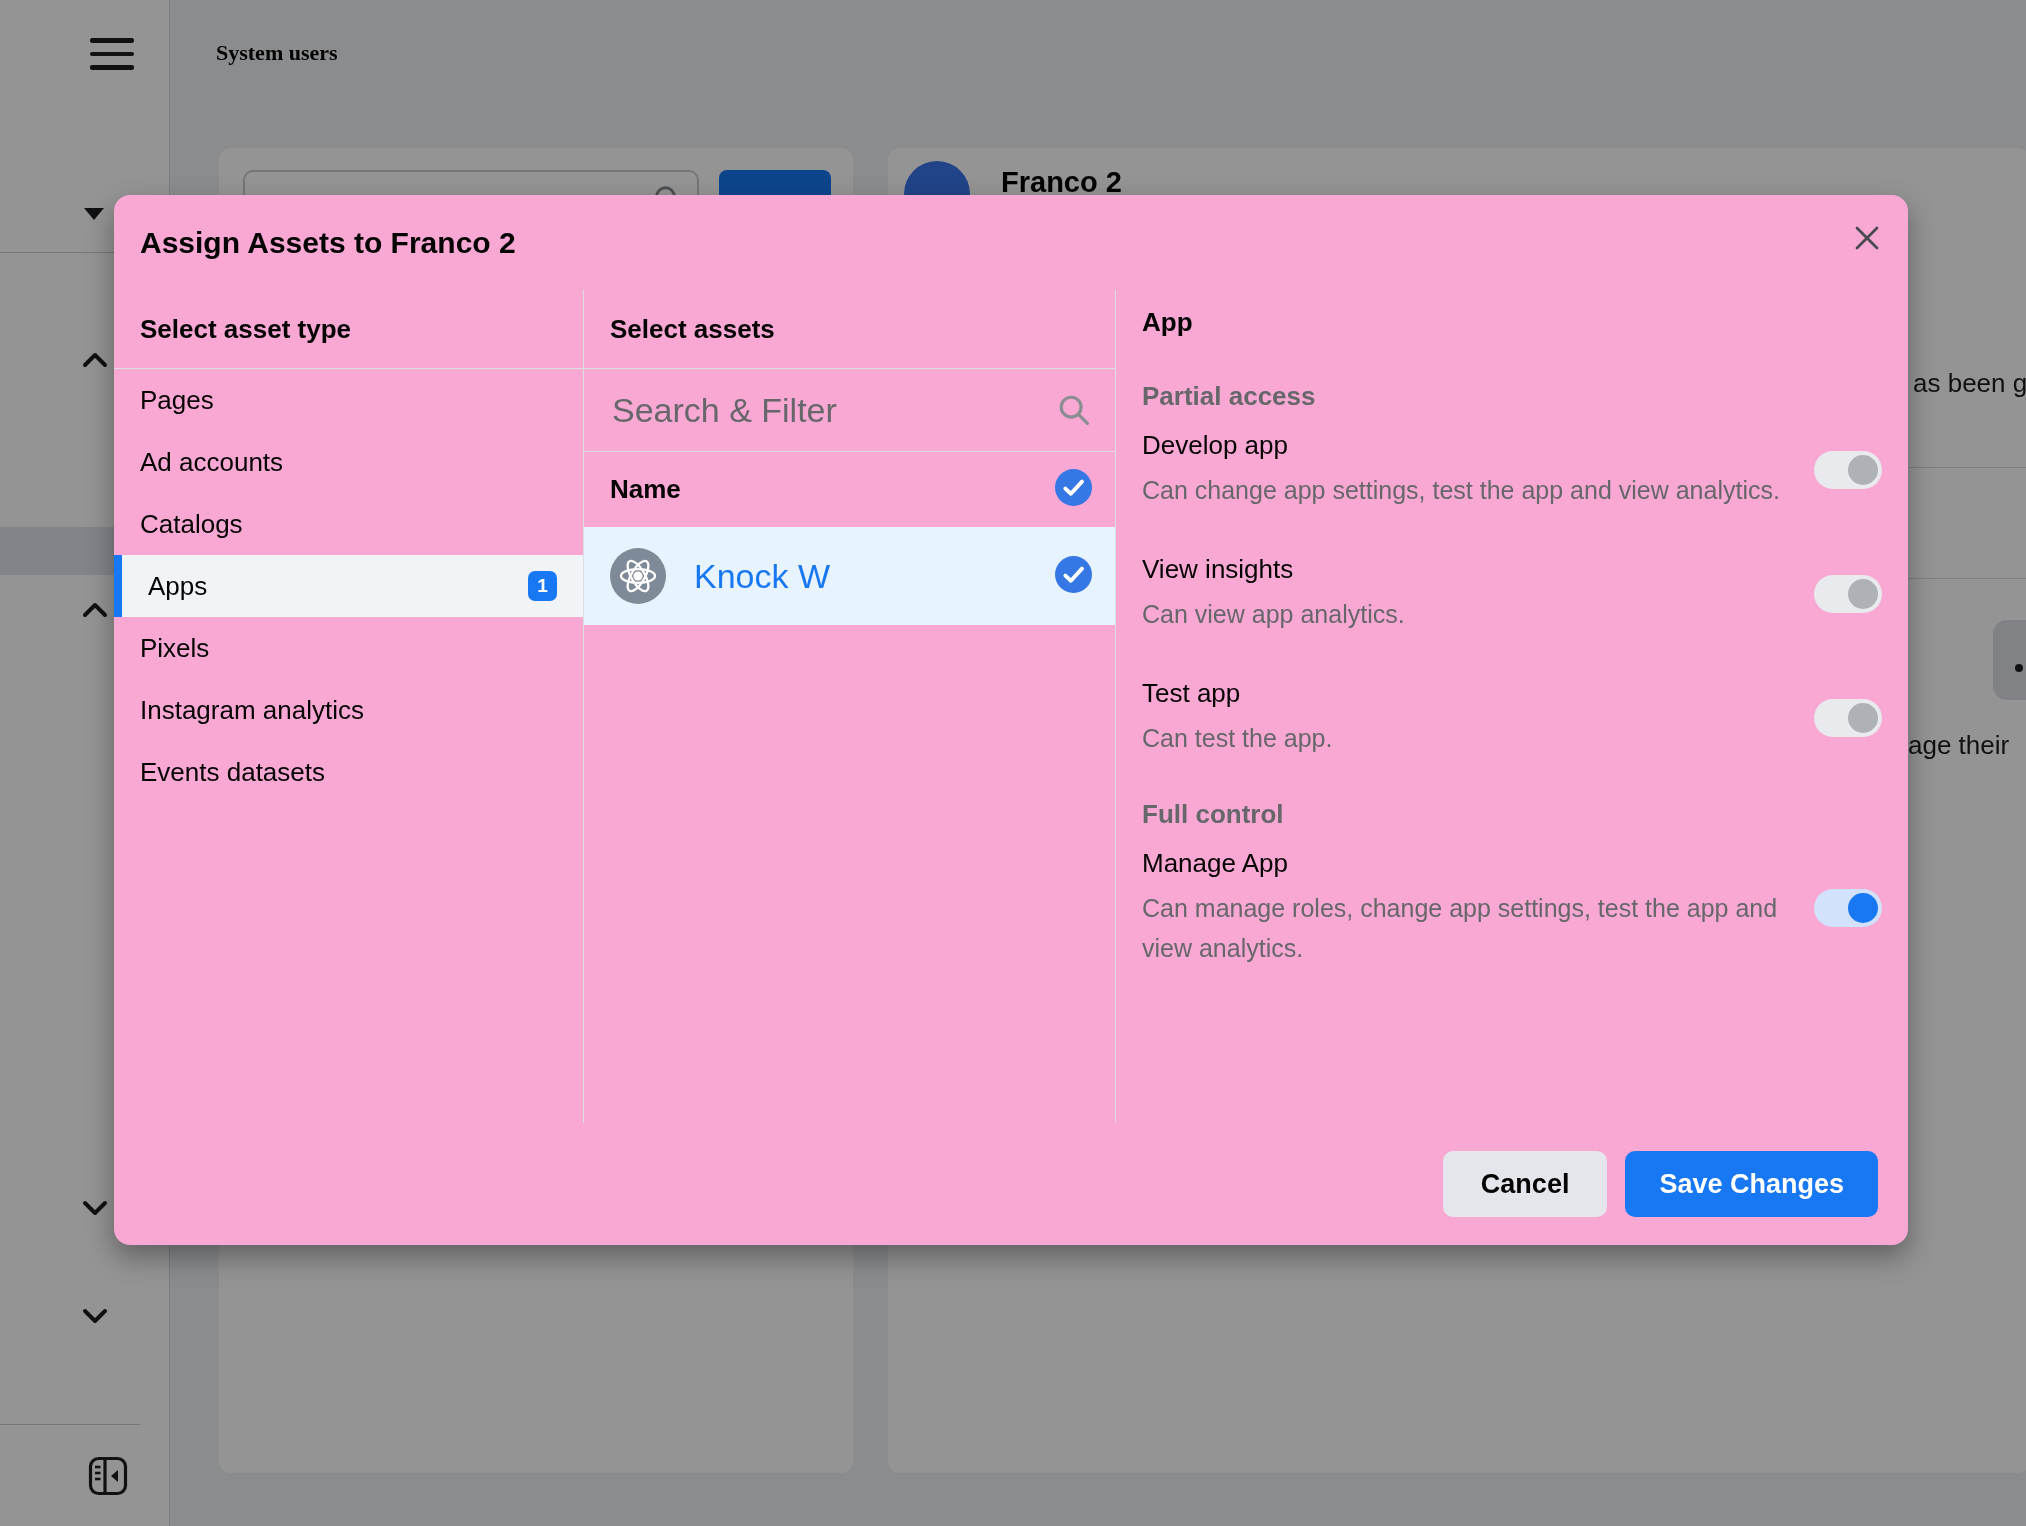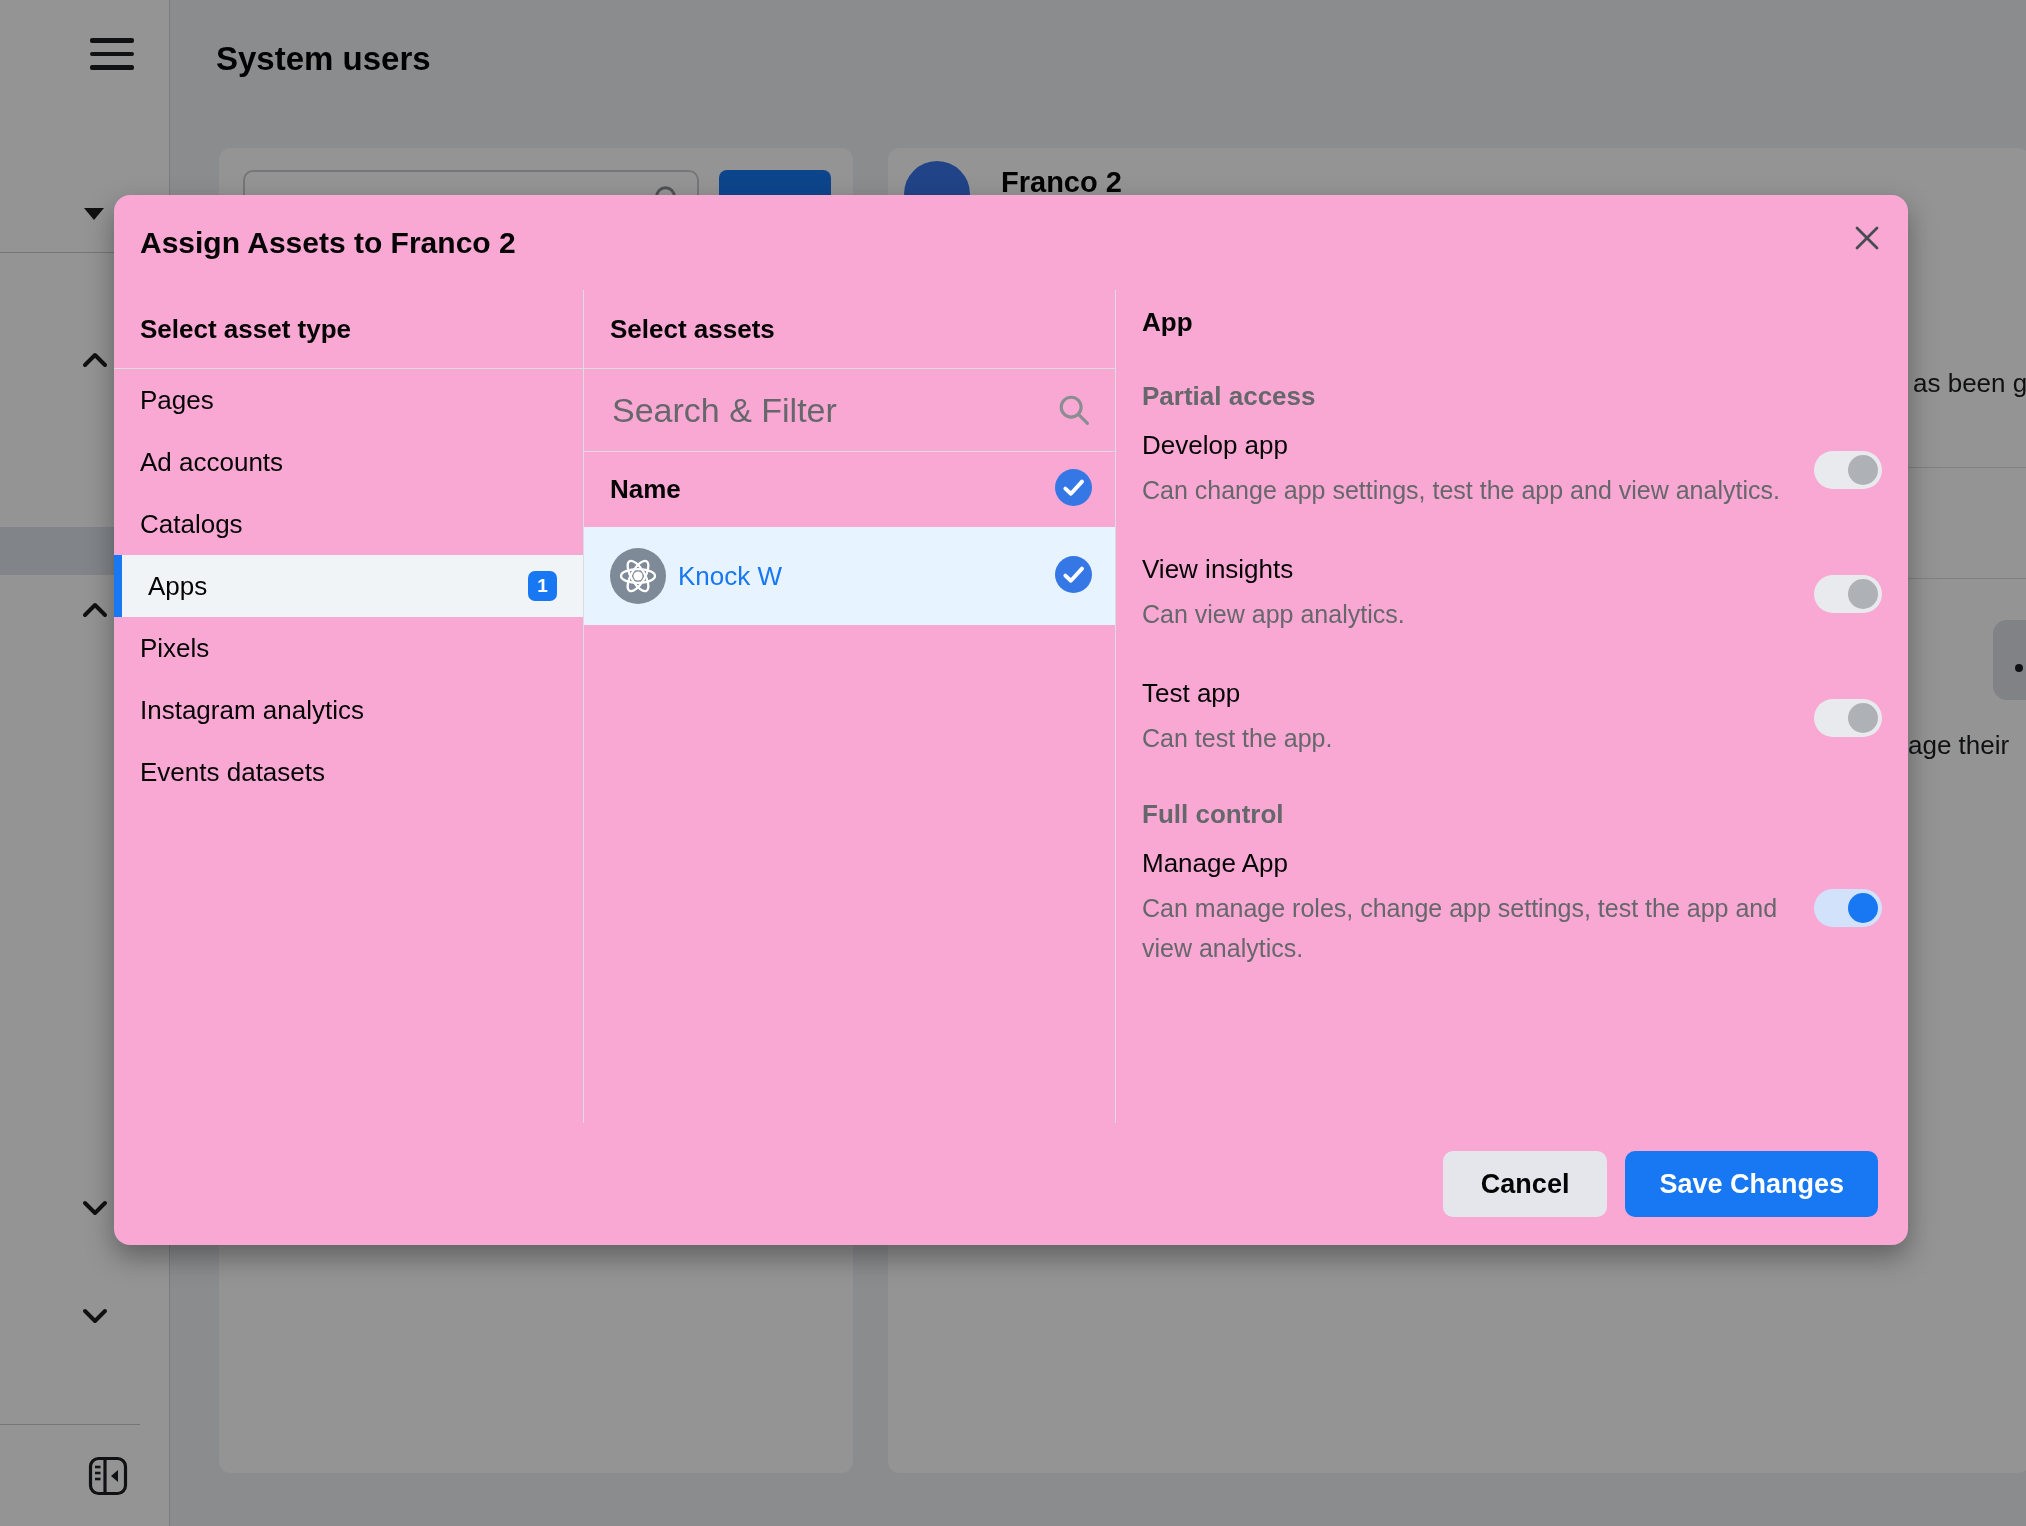--- a/index.html
+++ b/index.html
@@ -12,21 +12,21 @@
   .hamburger{position:absolute;left:90px;top:38px;width:44px;height:38px;cursor:pointer;}
   .hamburger span{display:block;height:4.5px;background:#1C1E21;border-radius:2px;margin-bottom:9px;}
   .side-caret{position:absolute;left:84px;top:208px;width:0;height:0;
               border-left:10px solid transparent;border-right:10px solid transparent;
               border-top:12px solid #1C1E21;}
   .side-divider{position:absolute;left:0;height:1px;background:#C8CBD0;}
   .chev{position:absolute;left:82px;width:26px;height:16px;}
   .side-selected{position:absolute;left:0;top:527px;width:170px;height:48px;background:#DEE5EC;}
   .collapse-btn{position:absolute;left:88px;top:1456px;width:40px;height:40px;cursor:pointer;}
 
-  .page-title{position:absolute;left:216px;top:40px;font-size:33px;font-weight:bold;color:#050505;}
+  .page-title{position:absolute;left:216px;top:40px;font-size:22px;font-weight:bold;color:#050505;font-family:Liberation Serif, serif;}
 
   .card{position:absolute;top:148px;height:1325px;background:#FFFFFF;border-radius:12px;}
   .card1{left:219px;width:634px;}
   .card2{left:888px;width:1142px;}
   .bg-search{position:absolute;left:24px;top:22px;width:456px;height:58px;box-sizing:border-box;
              border:2px solid #C9CCD1;border-radius:10px;display:flex;align-items:center;justify-content:flex-end;
              padding-right:14px;background:#fff;}
   .bg-bluebtn{position:absolute;left:500px;top:22px;width:112px;height:58px;border-radius:8px;background:var(--accent);}
   .bg-avatar{position:absolute;left:16px;top:13px;width:66px;height:66px;border-radius:50%;background:#3975EA;}
   .bg-username{position:absolute;left:113px;top:18px;font-size:29px;font-weight:bold;color:#050505;}
@@ -65,21 +65,21 @@
 
   .search-row{height:83px;display:flex;align-items:center;padding:0 24px 0 26px;
               border-bottom:1px solid #DADDE1;box-sizing:border-box;}
   .search-row input{flex:1;border:none;outline:none;font-size:34px;color:#050505;background:transparent;
                     font-family:Liberation Sans, sans-serif;}
   .search-row input::placeholder{color:#65676B;}
   .name-row{height:75px;display:flex;align-items:center;padding:0 23px 0 26px;box-sizing:border-box;}
   .name-label{font-size:26px;font-weight:bold;flex:1;}
   .asset-row{height:98px;display:flex;align-items:center;padding:0 23px 0 26px;background:#E7F3FF;
              box-sizing:border-box;cursor:pointer;}
-  .asset-name{font-size:26px;color:var(--accent);flex:1;margin-left:12px;}
+  .asset-name{font-size:34px;color:var(--accent);flex:1;margin-left:28px;}
 
   .perm-header{font-size:26px;font-weight:bold;color:#050505;line-height:36px;}
   .perm-group-title{font-size:26px;font-weight:bold;color:#65676B;margin-top:38px;line-height:36px;}
   .perm-row{display:flex;align-items:center;margin-top:44px;padding-right:26px;}
   .perm-row.first{margin-top:16px;}
   .perm-text{width:672px;}
   .perm-label{font-size:26px;color:#050505;margin-bottom:9px;}
   .perm-desc{font-size:25px;color:#65676B;line-height:40px;}
   .toggle{margin-left:auto;position:relative;width:68px;height:38px;border-radius:19px;background:#E8EAED;cursor:pointer;}
   .toggle .knob{position:absolute;right:4px;top:4px;width:30px;height:30px;border-radius:50%;background:#AEB1B6;}

